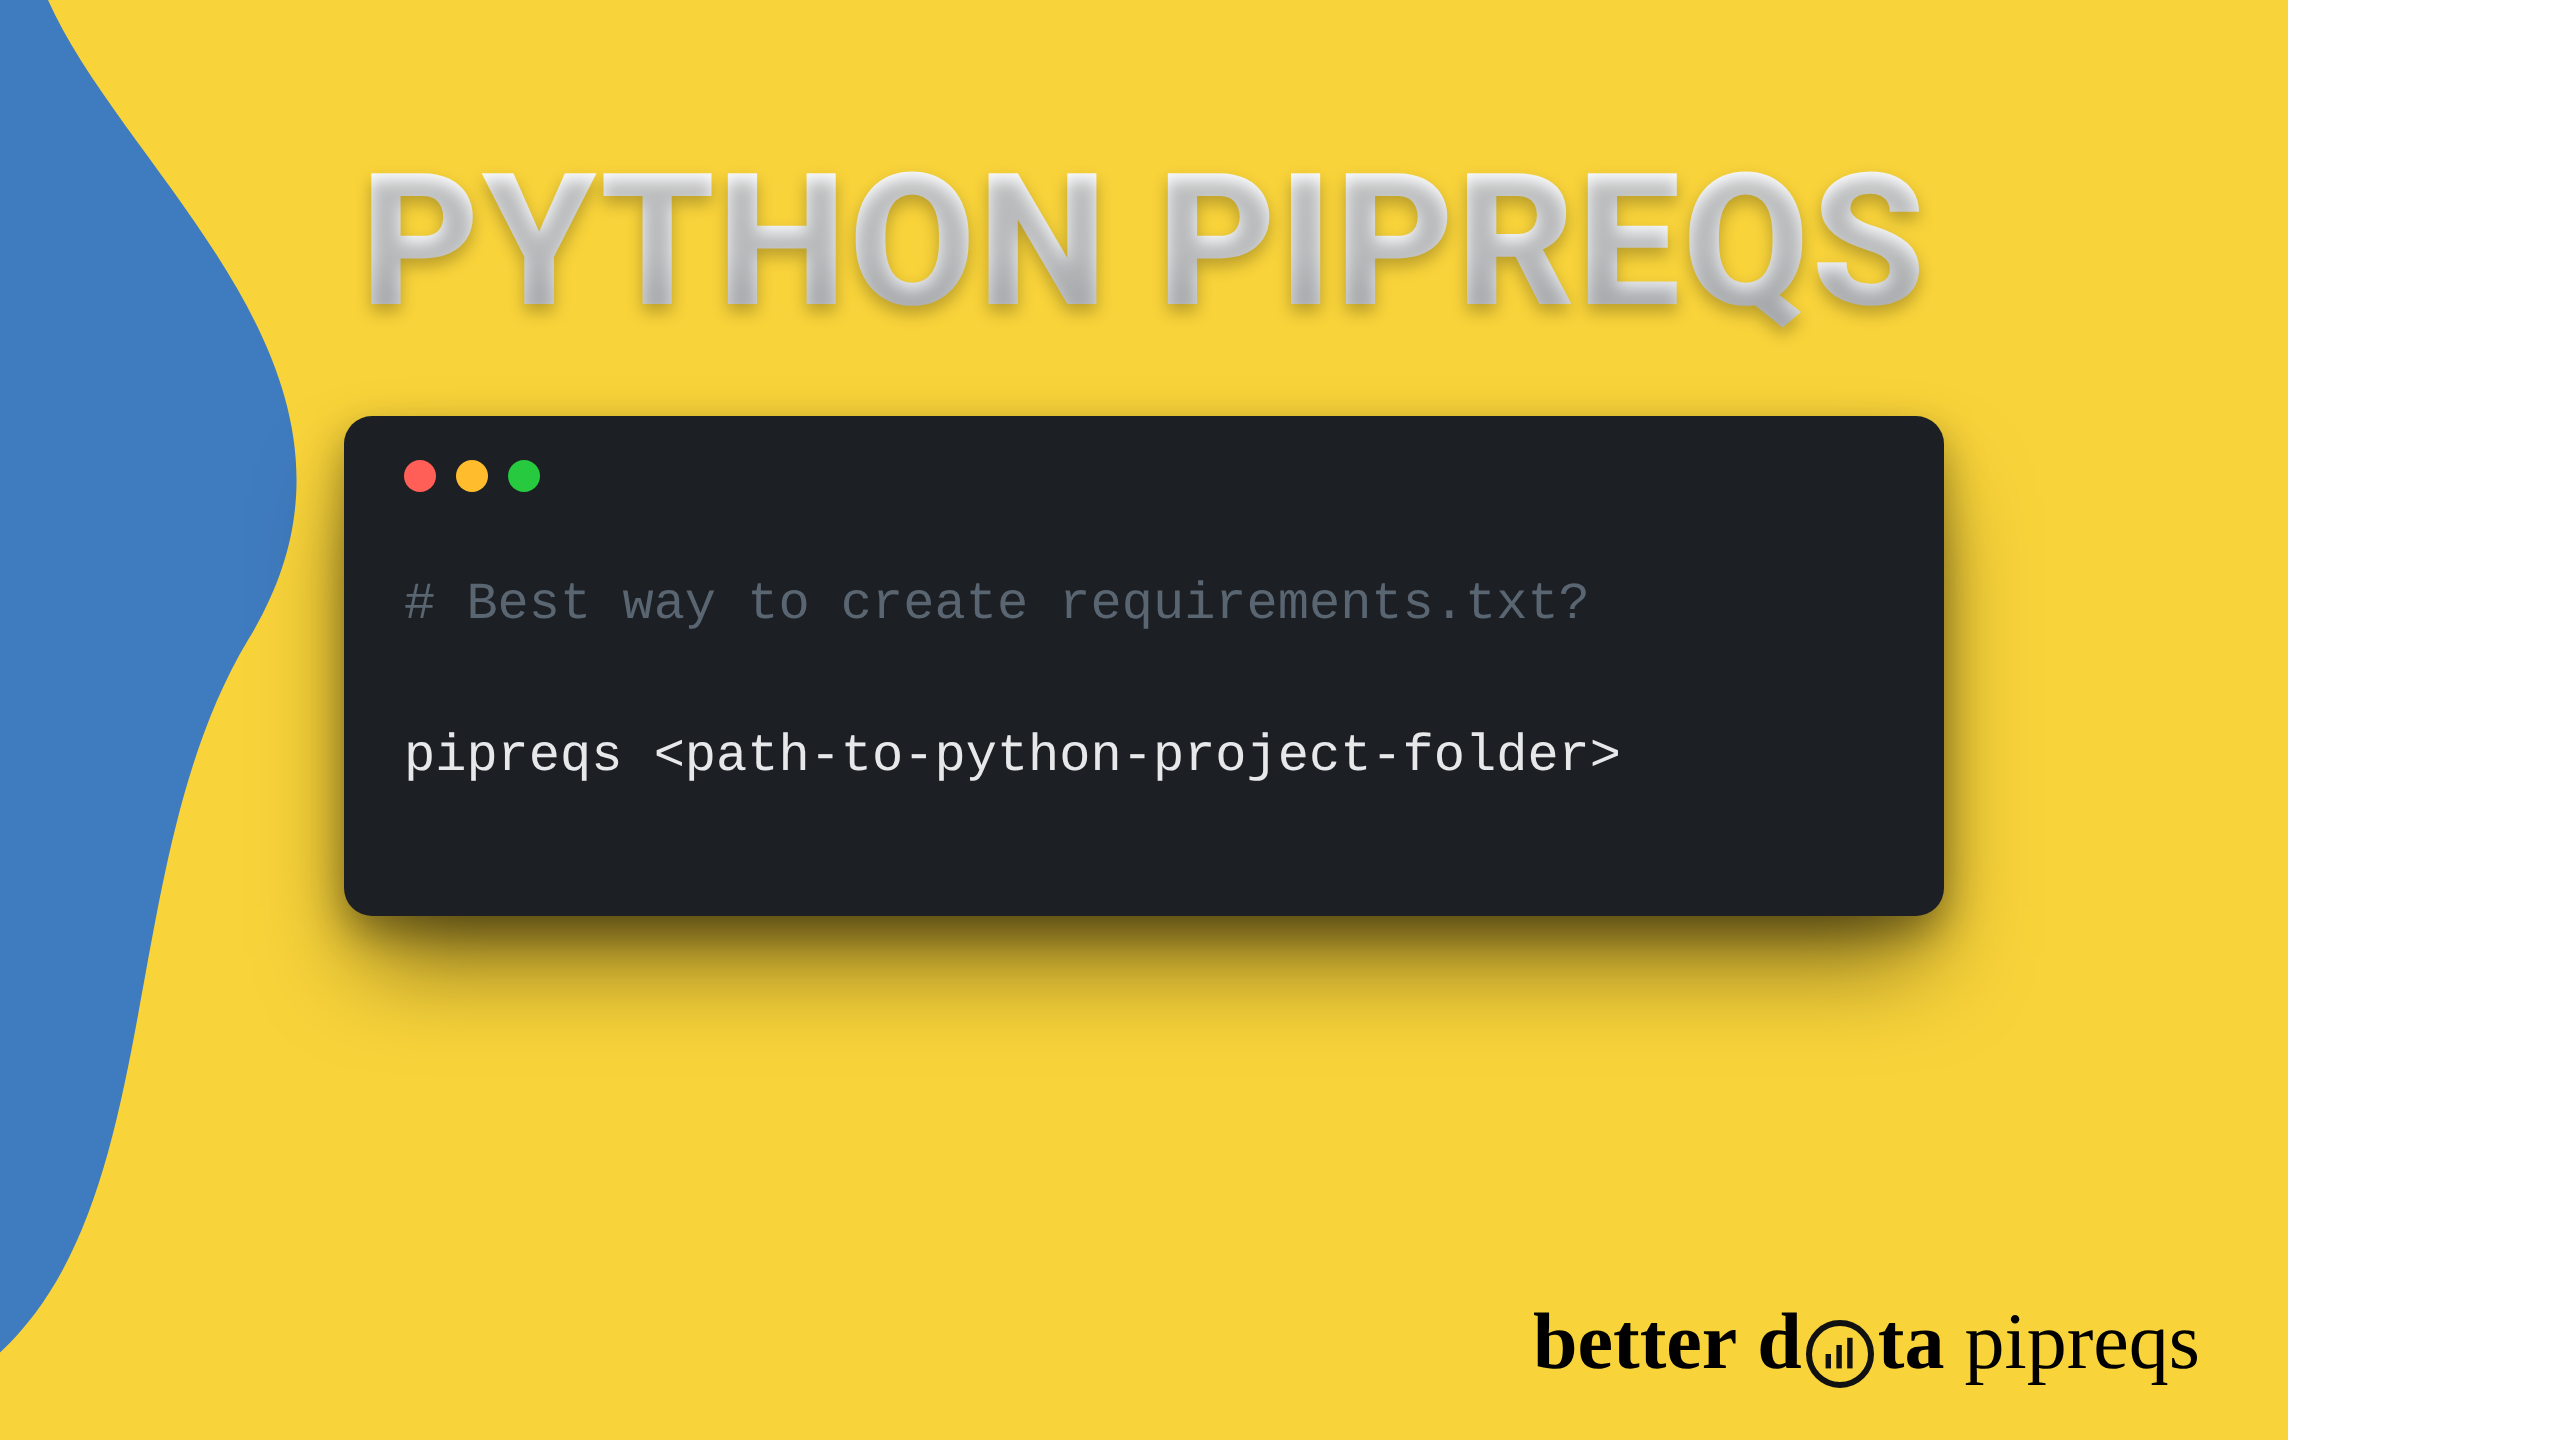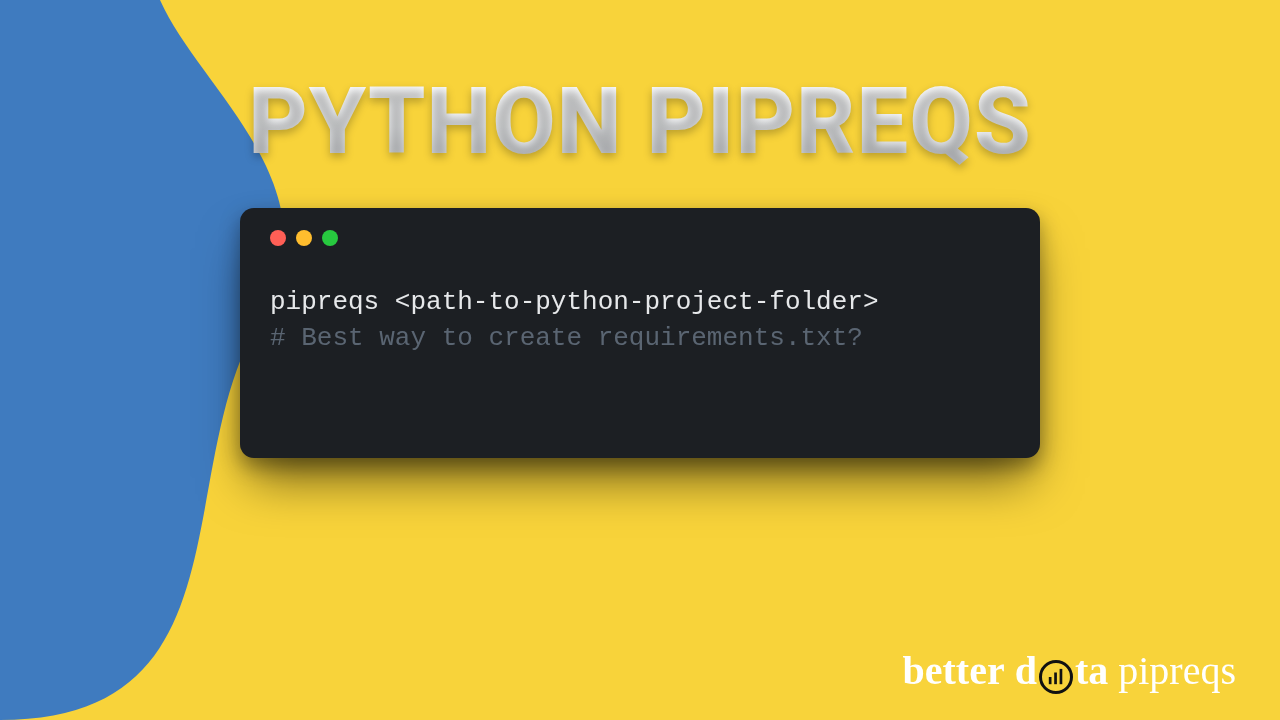--- a/index.html
+++ b/index.html
@@ -1,17 +1,17 @@
 <!DOCTYPE html>
 <html><head>
 <meta charset="utf-8">
 <style>
   * { margin:0; padding:0; box-sizing:border-box; }
   html,body { width:1280px; height:720px; overflow:hidden; font-family:-apple-system,BlinkMacSystemFont,"Segoe UI",Roboto,sans-serif; }
-  .canvas { position:relative; width:1280px; height:720px; background:#3f7bbf; }
+  .canvas { position:relative; width:1144px; height:720px; background:#3f7bbf; }
   .yellow-shape { position:absolute; right:0; top:0; width:1280px; height:720px; }
   .title {
     position:absolute; top:68px; left:0; width:100%; text-align:center;
     font-size:92px; font-weight:800; letter-spacing:1px;
     color:#f5f7fa;
     background:linear-gradient(180deg,#ffffff 0%,#f4f6f8 55%,#c9ccd0 100%);
     -webkit-background-clip:text; background-clip:text; -webkit-text-fill-color:transparent;
     text-shadow:0 4px 8px rgba(0,0,0,.25);
   }
   .terminal {
@@ -23,21 +23,21 @@
   .dots { display:flex; gap:10px; margin-bottom:38px; }
   .dot { width:16px; height:16px; border-radius:50%; }
   .dot.red { background:#ff5f56; }
   .dot.yellow { background:#ffbd2e; }
   .dot.green { background:#27c93f; }
   .term-line { font-family:"SFMono-Regular",Consolas,"Liberation Mono",Menlo,monospace; font-size:26px; line-height:1.4; }
   .comment { color:#5a6572; margin-bottom:40px; }
   .command { color:#e6e8ea; }
   .brand {
     position:absolute; right:44px; bottom:26px;
-    font-family:Georgia,'Times New Roman',serif; font-size:40px; color:#ffffff; font-weight:400;
+    font-family:Georgia,'Times New Roman',serif; font-size:40px; color:#000000; font-weight:400;
     display:flex; align-items:baseline; gap:0;
   }
   .brand .bold { font-weight:700; }
   .brand .at {
     display:inline-flex; width:34px; height:34px; border:3px solid #111; border-radius:50%;
     align-items:center; justify-content:center; margin:0 2px -3px 2px; position:relative; top:2px;
   }
   .brand .at svg { width:18px; height:18px; }
 </style>
 </head>
@@ -50,22 +50,22 @@
   </svg>
 
   <h1 class="title">PYTHON PIPREQS</h1>
 
   <div class="terminal">
     <div class="dots">
       <span class="dot red"></span>
       <span class="dot yellow"></span>
       <span class="dot green"></span>
     </div>
+    <div class="term-line comment"># Best way to create requirements.txt?</div>
     <div class="term-line command">pipreqs &lt;path-to-python-project-folder&gt;</div>
-    <div class="term-line comment"># Best way to create requirements.txt?</div>
   </div>
 
   <div class="brand">
     <span class="bold">better</span>
     <span>&nbsp;</span>
     <span class="bold">d</span>
     <span class="at">
       <svg viewBox="0 0 20 20">
           <rect x="2" y="10" width="3" height="8" fill="#111"></rect>
           <rect x="8" y="5" width="3" height="13" fill="#111"></rect>

